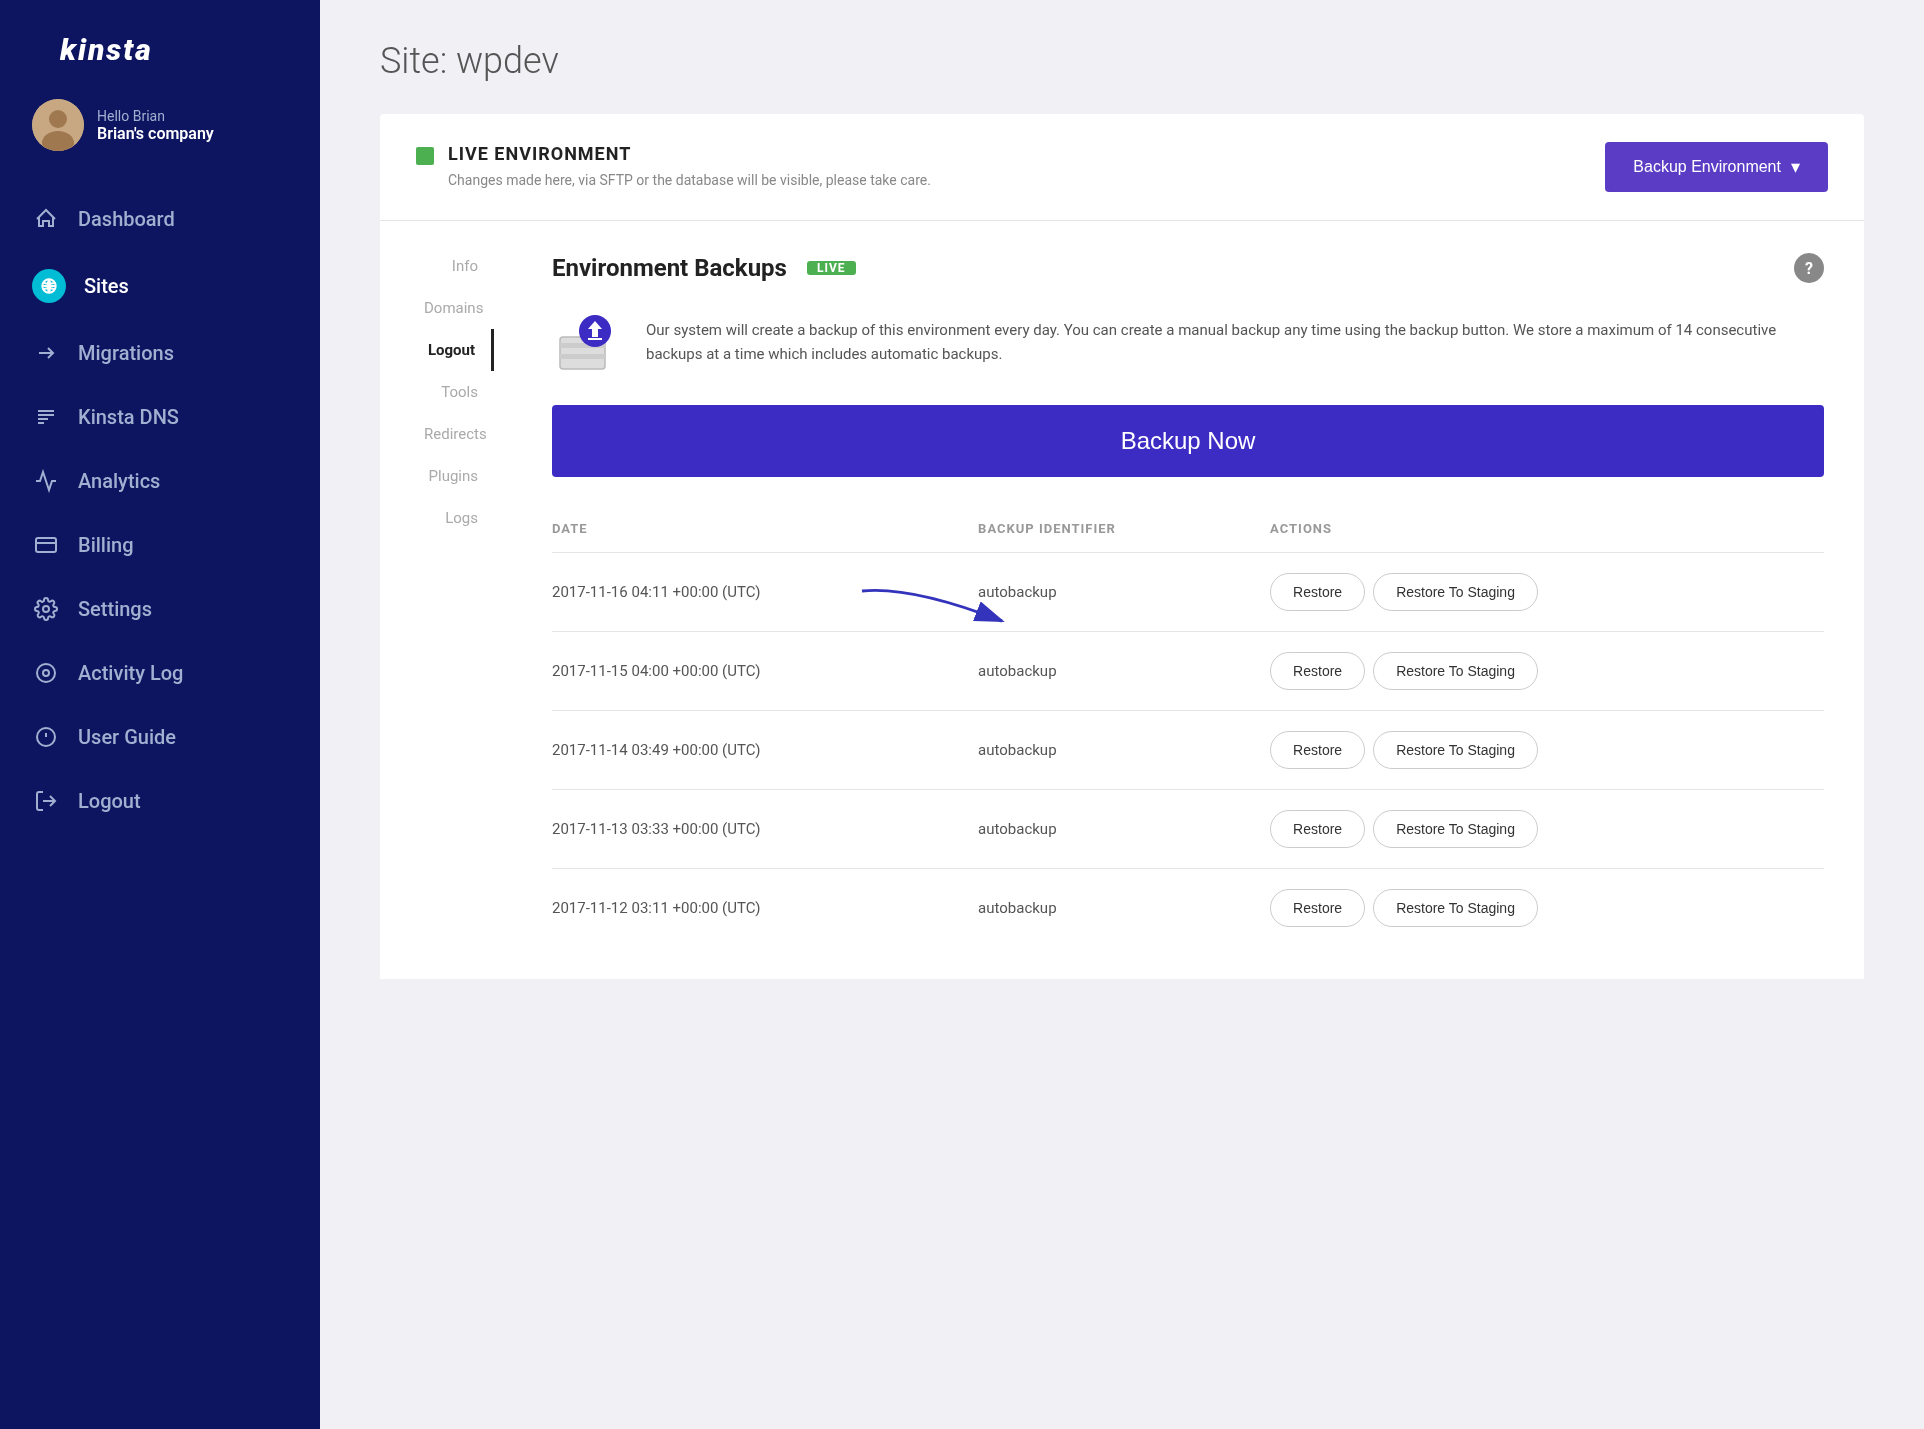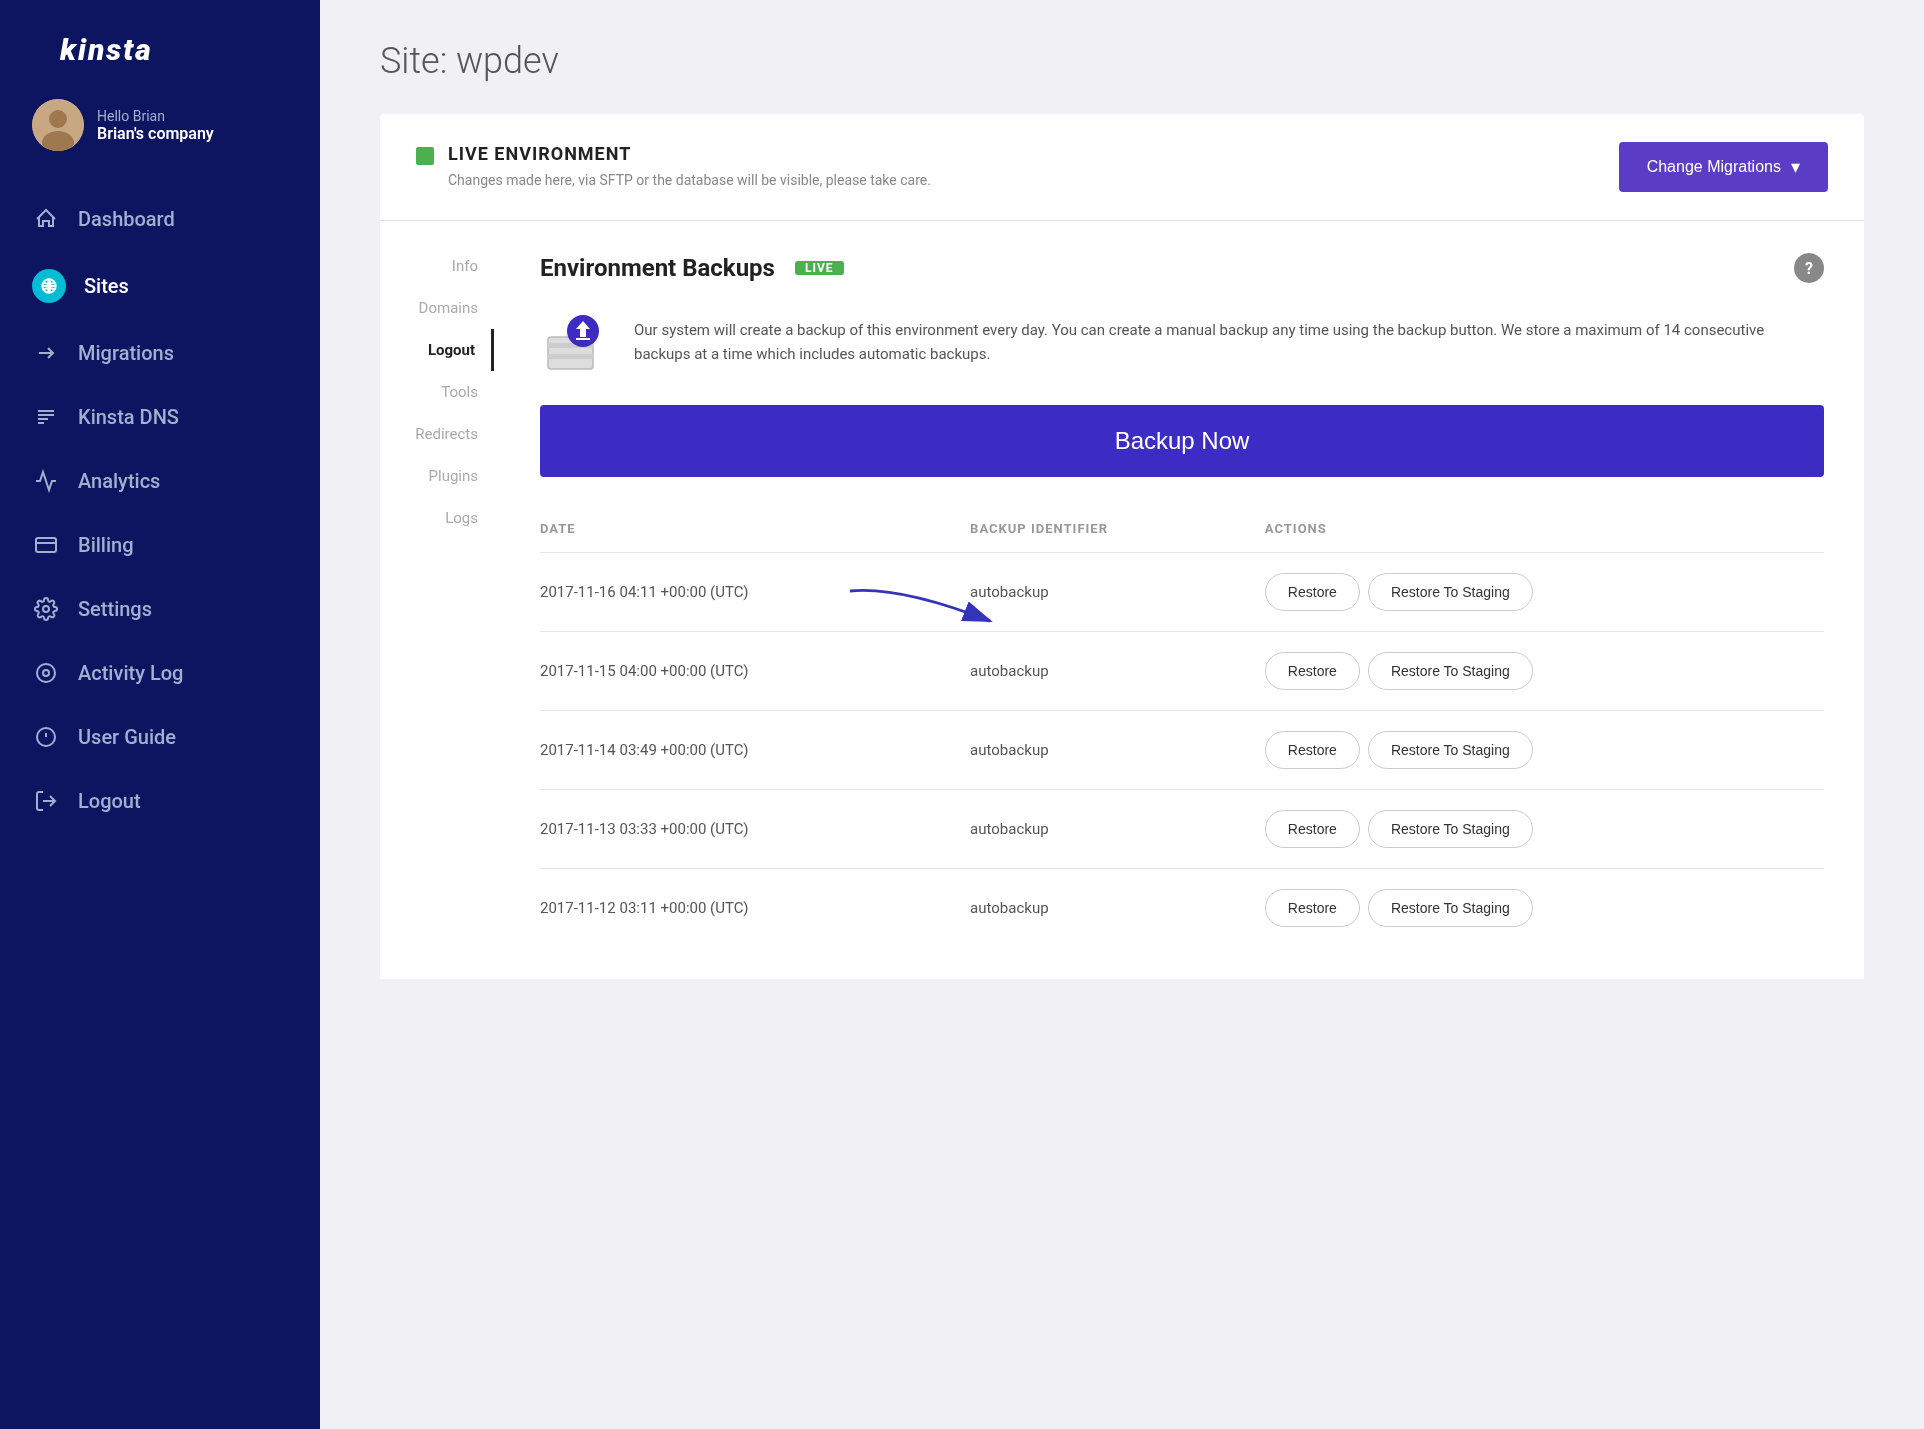--- a/index.html
+++ b/index.html
@@ -139,22 +139,23 @@
     
     .content-wrapper {
       display: flex;
       margin: 0 60px;
       background: #fff;
       border-top: 1px solid #e5e5e5;
     }
     .sub-nav {
       width: 120px;
       min-width: 120px;
-      padding: 24px 4px;
+      padding: 24px 16px;
       border-right: 2px solid transparent;
+      margin-left: 12px;
     }
     .sub-nav-item {
       display: block;
       padding: 12px 16px;
       text-align: right;
       font-size: 15px;
       color: #aaa;
       cursor: pointer;
       text-decoration: none;
     }
@@ -418,21 +419,21 @@
 
   <div class="env-banner">
     <div class="env-banner-left">
       <div class="live-dot"></div>
       <div class="env-banner-text">
         <h3>LIVE ENVIRONMENT</h3>
         <p>Changes made here, via SFTP or the database will be visible, please take care.</p>
       </div>
     </div>
     <button class="change-env-btn">
-      <span>Change Migrations</span>
+      <span>Backup Environment</span>
       <span class="chevron">▾</span>
     </button>
   </div>
 
   <div class="content-wrapper">
     <nav class="sub-nav">
       <a class="sub-nav-item">Info</a>
       <a class="sub-nav-item">Domains</a>
       <a class="sub-nav-item active">Logout</a>
       <a class="sub-nav-item">Tools</a>

